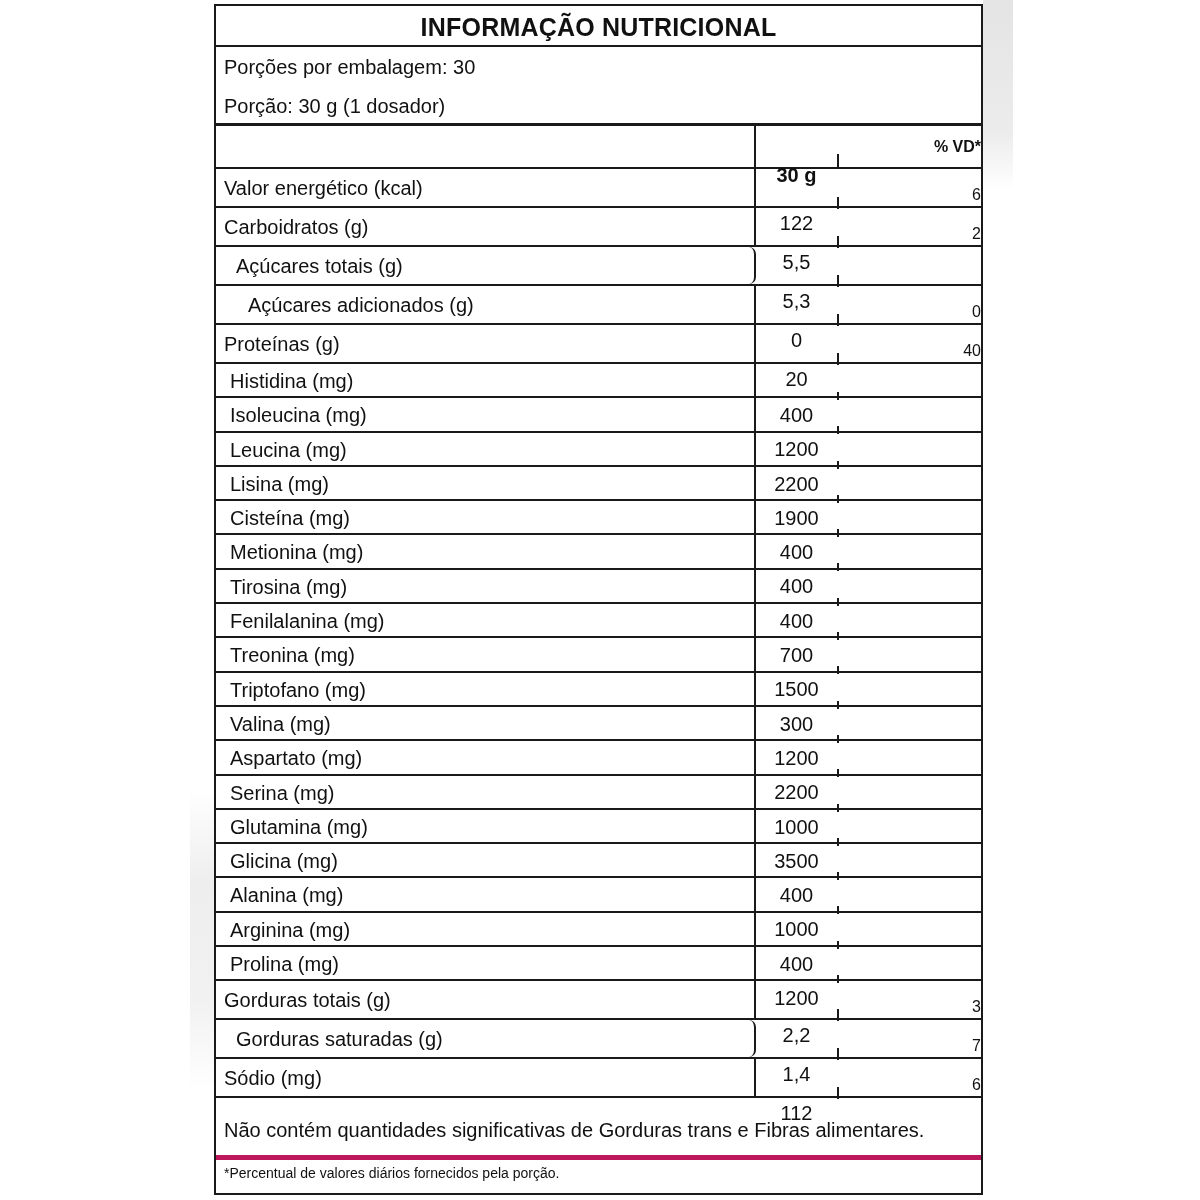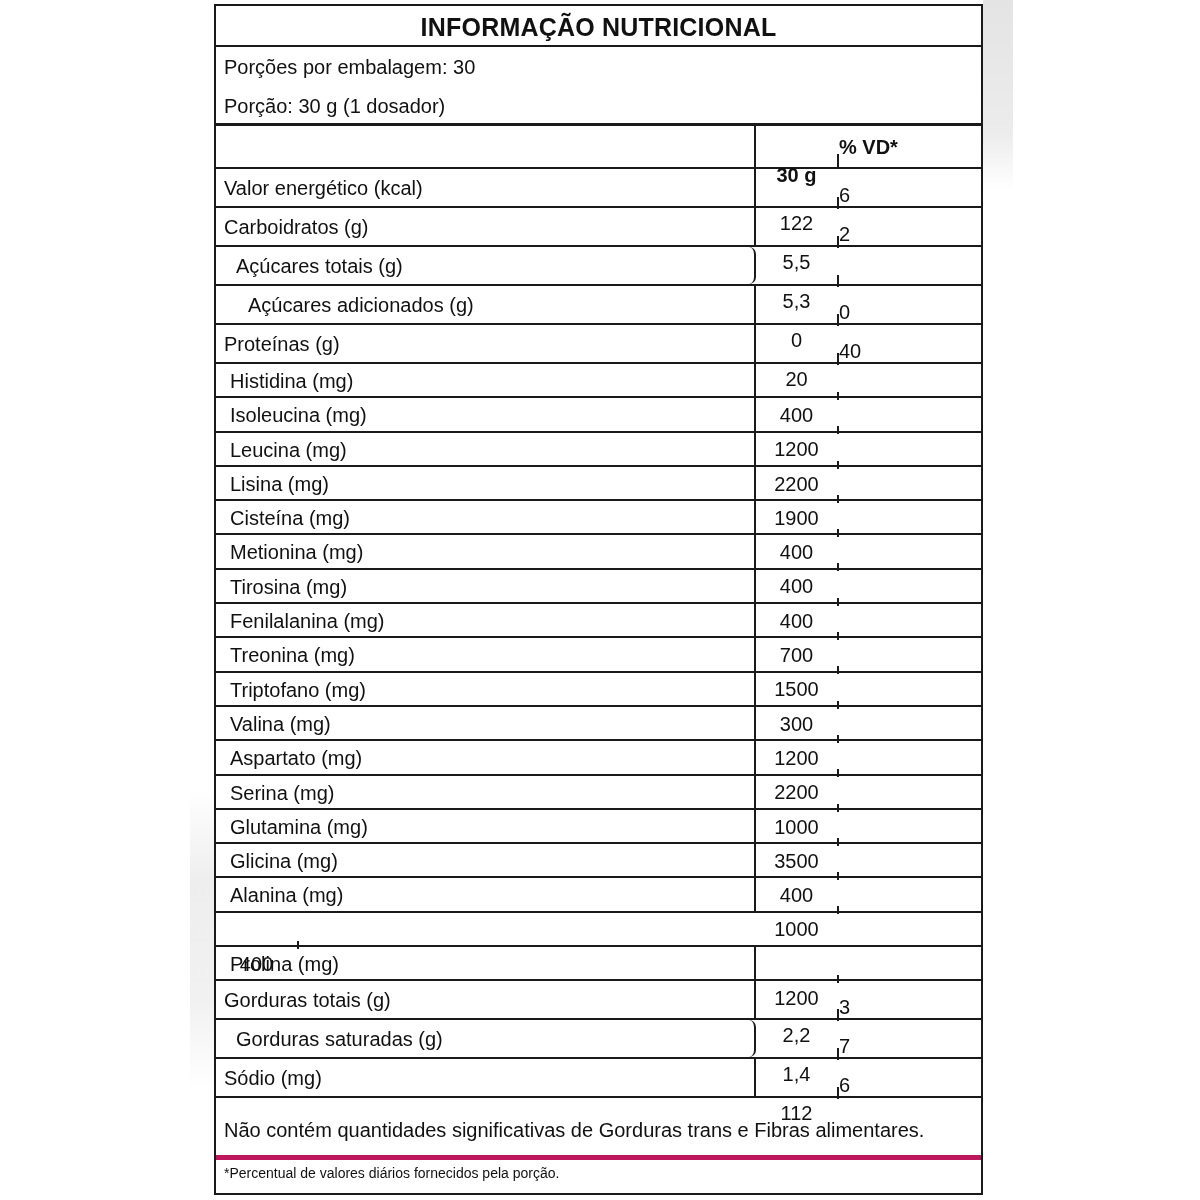--- a/index.html
+++ b/index.html
@@ -28,21 +28,21 @@
   }
   .info-line { height:39px; font-size:20px; line-height:40px; padding-left:8px; }
   .info-line.last { border-bottom:3px solid #1a1a1a; height:37px; }
   .row { display:flex; height:39px; border-bottom:2px solid #1a1a1a; box-sizing:border-box; }
   .row.aa { height:34.3px; }
   .row.header { height:43px; }
   .c1 { width:540px; box-sizing:border-box; border-right:2px solid #1a1a1a;
         font-size:20px; padding-left:8px; line-height:38px; white-space:nowrap; }
   .c2 { width:83px; box-sizing:border-box; border-right:2px solid #1a1a1a;
         font-size:20px; text-align:center; padding-top:12px; line-height:28px;margin-top:28px; }
-  .c3 { flex:1; font-size:20px; text-align:left; padding-top:12px; line-height:28px; }
+  .c3 { flex:1; font-size:16px; text-align:right; padding-top:12px; line-height:28px; }
   .row.aa .c1 { line-height:34px; padding-left:14px; }
   .row.aa .c2 { padding-top:8px; line-height:30px; }
   .row.header .c2, .row.header .c3 { font-weight:bold; padding-top:6px; line-height:30px; }
   .indent1 { padding-left:20px !important;border-radius:7px; }
   .indent2 { padding-left:32px !important; }
   .note {
     height:62px; border-bottom:5px solid #be185d; box-sizing:border-box;
     font-size:20px; padding-left:8px; line-height:64px;
   }
   .footnote { font-size:14px; padding-left:8px; padding-top:4px; line-height:18px; }
@@ -164,20 +164,21 @@
       <div class="c1">Glicina (mg)</div>
       <div class="c2">400</div>
       <div class="c3"></div>
     </div>
   <div class="row aa">
       <div class="c1">Alanina (mg)</div>
       <div class="c2">1000</div>
       <div class="c3"></div>
     </div>
   <div class="row aa">
+      <div class="c1">Arginina (mg)</div>
       <div class="c2">400</div>
       <div class="c3"></div>
     </div>
   <div class="row aa">
       <div class="c1">Prolina (mg)</div>
       <div class="c2">1200</div>
       <div class="c3"></div>
     </div>
 
   <div class="row">

